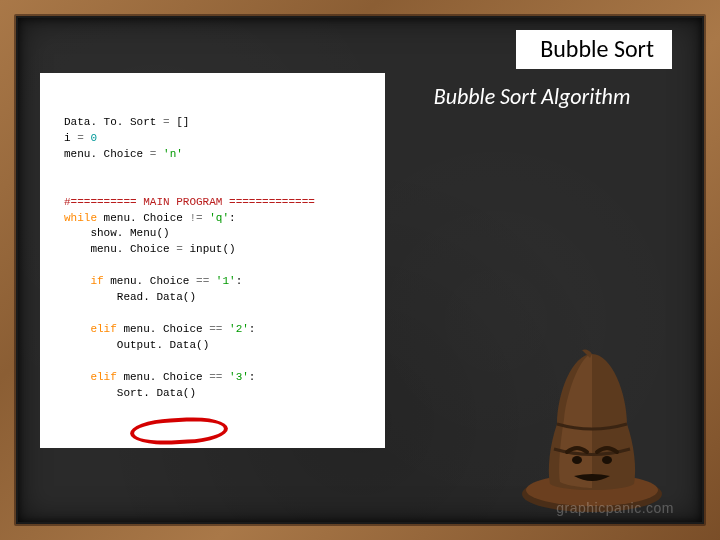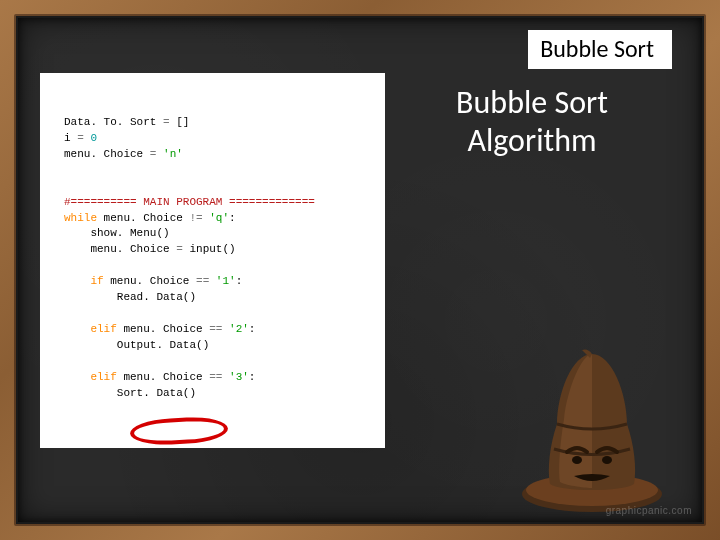--- a/index.html
+++ b/index.html
@@ -35,34 +35,35 @@
     position: relative;
     box-shadow: inset 0 0 30px rgba(0,0,0,0.6), inset 0 0 8px rgba(0,0,0,0.8);
     border: 2px solid #1a1a1a;
   }
   .title-box {
     position: absolute;
     top: 12px;
     right: 30px;
     background: #ffffff;
     color: #000;
-    padding: 4px 18px 6px 12px;
+    padding: 4px 18px 6px 24px;
     font-size: 24px;
     font-family: Calibri, Arial, sans-serif;
   }
   .heading {
     position: absolute;
     top: 66px;
     right: 40px;
     width: 260px;
     color: #ffffff;
-    font-size: 32px;
+    font-size: 22px;
     line-height: 1.2;
     text-align: center;
     font-family: Calibri, Arial, sans-serif;
+    font-style: italic;
   }
   .code-panel {
     position: absolute;
     top: 55px;
     left: 22px;
     width: 345px;
     height: 375px;
     background: #ffffff;
     padding: 10px 6px 10px 24px;
     font-family: "Courier New", monospace;
@@ -95,22 +96,22 @@
     position: absolute;
     bottom: 8px;
     right: 30px;
     width: 160px;
     height: 170px;
   }
   .hat svg { width: 100%; height: 100%; }
   .watermark {
     position: absolute;
     bottom: 6px;
-    right: 10px;
-    font-size: 10px;
+    right: 28px;
+    font-size: 14px;
     color: rgba(255,255,255,0.25);
     font-family: Arial, sans-serif;
     letter-spacing: 0.5px;
   }
 </style>
 </head>
 <body>
 
 <div class="frame">
   <div class="frame-inner-border"></div>

